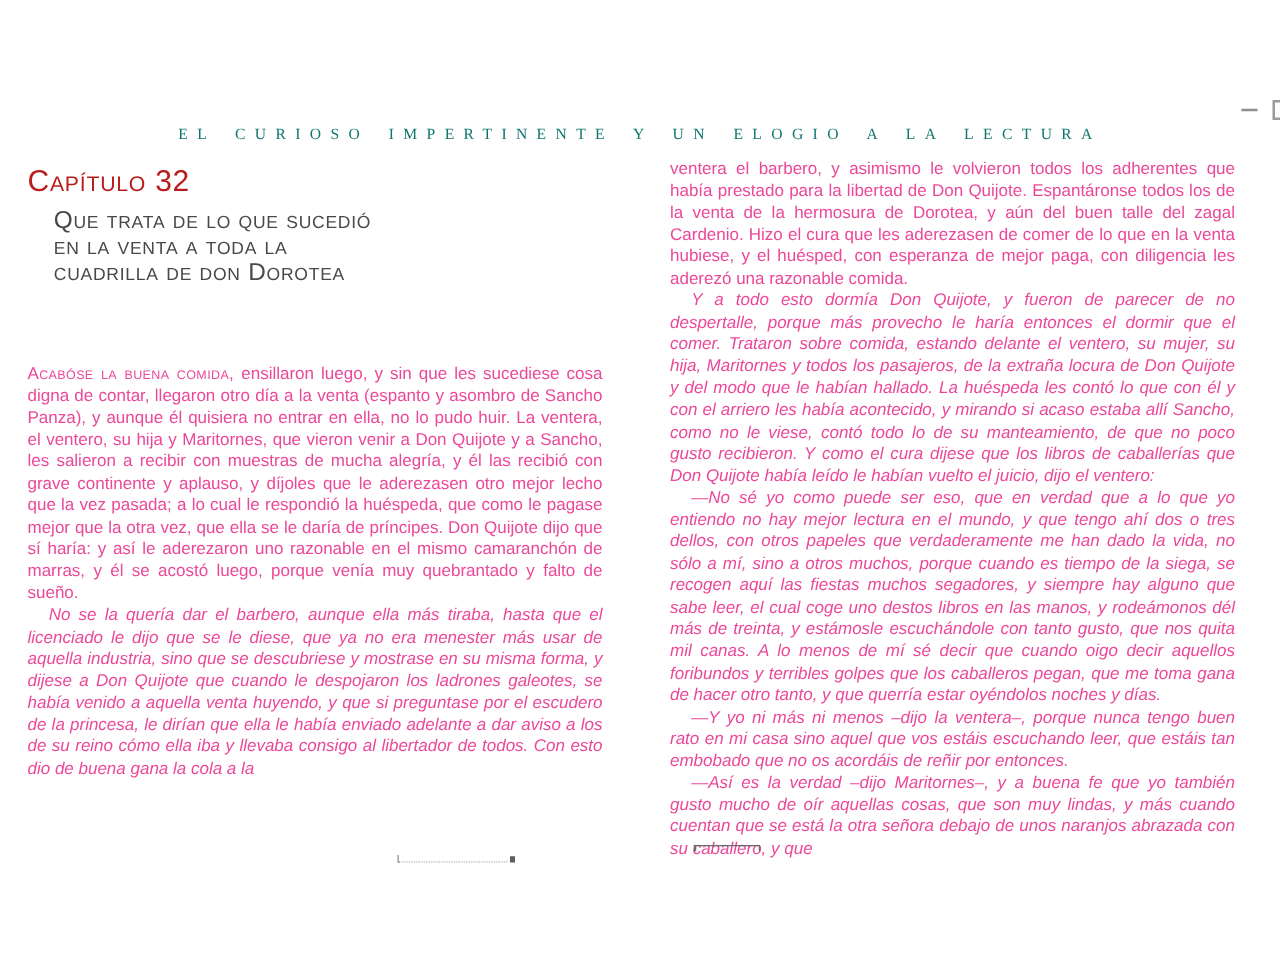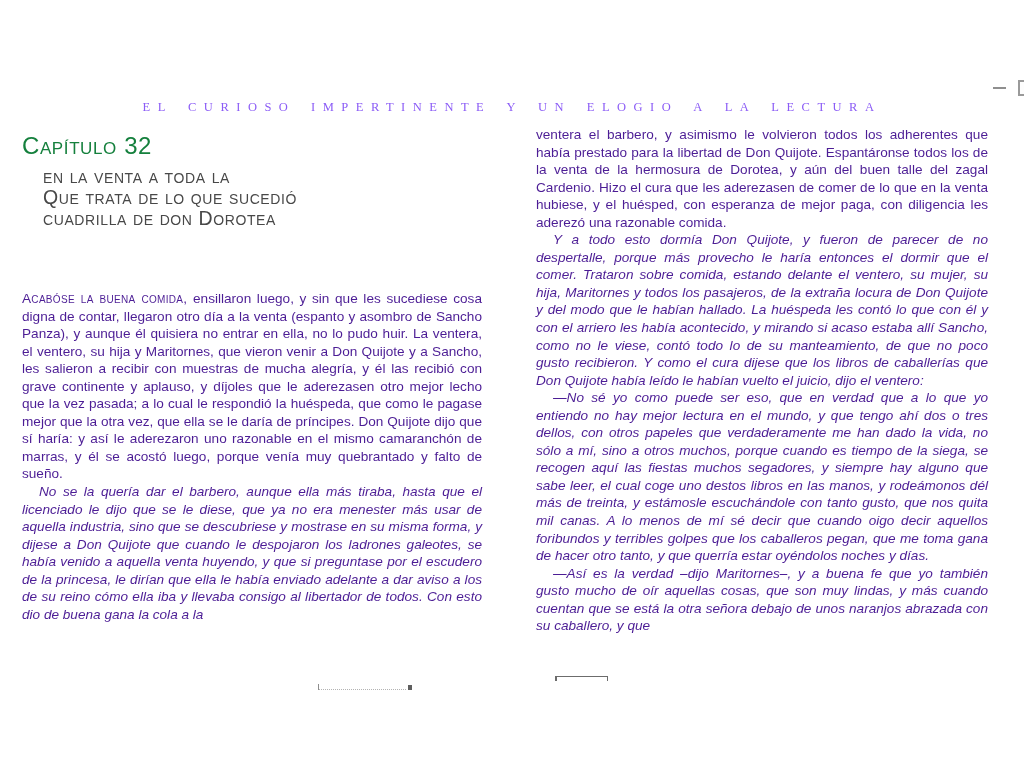--- a/index.html
+++ b/index.html
@@ -40,51 +40,51 @@
   .running-header {
     position: absolute;
     top: 100px;
     left: 0;
     width: 1024px;
     text-align: center;
     font-family: "Liberation Serif", serif;
     font-size: 12.5px;
     letter-spacing: 7.5px;
     word-spacing: 5px;
-    color: #8b5cf6;
+    color: #0f766e;
     white-space: nowrap;
   }
   .chapter-head {
     position: absolute;
     left: 22px;
     top: 133px;
     width: 460px;
     color: #454545;
   }
   .chapter-title {
     font-variant: small-caps;
     font-size: 24px;
     letter-spacing: 0.6px;
     line-height: 26px;
-    color: #15803d;
+    color: #b91c1c;
   }
   .chapter-subtitle {
     margin-left: 21px;
     margin-top: 7px;
     font-variant: small-caps;
     font-size: 19.5px;
     letter-spacing: 0.6px;
     line-height: 21px;
     color: #484848;
   }
   .col {
     position: absolute;
     font-size: 13.6px;
     line-height: 17.55px;
-    color: #4c1d95;
+    color: #ec4899;
     text-align: justify;
   }
   .col p { margin: 0; padding: 0; }
   .col p.indent { text-indent: 17px; font-style: italic; }
   .left-col  { left: 22px;  top: 290px; width: 460px; }
   .right-col { left: 536px; top: 126px; width: 452px; }
   .lead-caps { font-variant: small-caps; letter-spacing: 0.3px; }
   .faint-marks {
     position: absolute;
     left: 318px;
@@ -138,34 +138,35 @@
   <div class="win-controls">
     <span class="min-glyph"></span>
     <span class="max-glyph"></span>
   </div>
 
   <div class="running-header">EL CURIOSO IMPERTINENTE Y UN ELOGIO A LA LECTURA</div>
 
   <div class="chapter-head">
     <div class="chapter-title">Capítulo 32</div>
     <div class="chapter-subtitle">
+      <div>Que trata de lo que sucedió</div>
       <div>en la venta a toda la</div>
-      <div>Que trata de lo que sucedió</div>
       <div>cuadrilla de don Dorotea</div>
     </div>
   </div>
 
   <div class="col left-col">
     <p><span class="lead-caps">Acabóse la buena comida,</span><span> ensillaron luego, y sin que les sucediese cosa digna de contar, llegaron otro día a la venta (espanto y asombro de Sancho Panza), y aunque él quisiera no entrar en ella, no lo pudo huir. La ventera, el ventero, su hija y Maritornes, que vieron venir a Don Quijote y a Sancho, les salieron a recibir con muestras de mucha alegría, y él las recibió con grave continente y aplauso, y díjoles que le aderezasen otro mejor lecho que la vez pasada; a lo cual le respondió la huéspeda, que como le pagase mejor que la otra vez, que ella se le daría de príncipes. Don Quijote dijo que sí haría: y así le aderezaron uno razonable en el mismo camaranchón de marras, y él se acostó luego, porque venía muy quebrantado y falto de sueño.</span></p>
     <p class="indent">No se la quería dar el barbero, aunque ella más tiraba, hasta que el licenciado le dijo que se le diese, que ya no era menester más usar de aquella industria, sino que se descubriese y mostrase en su misma forma, y dijese a Don Quijote que cuando le despojaron los ladrones galeotes, se había venido a aquella venta huyendo, y que si preguntase por el escudero de la princesa, le dirían que ella le había enviado adelante a dar aviso a los de su reino cómo ella iba y llevaba consigo al libertador de todos. Con esto dio de buena gana la cola a la</p>
   </div>
 
   <div class="col right-col">
     <p>ventera el barbero, y asimismo le volvieron todos los adherentes que había prestado para la libertad de Don Quijote. Espantáronse todos los de la venta de la hermosura de Dorotea, y aún del buen talle del zagal Cardenio. Hizo el cura que les aderezasen de comer de lo que en la venta hubiese, y el huésped, con esperanza de mejor paga, con diligencia les aderezó una razonable comida.</p>
     <p class="indent">Y a todo esto dormía Don Quijote, y fueron de parecer de no despertalle, porque más provecho le haría entonces el dormir que el comer. Trataron sobre comida, estando delante el ventero, su mujer, su hija, Maritornes y todos los pasajeros, de la extraña locura de Don Quijote y del modo que le habían hallado. La huéspeda les contó lo que con él y con el arriero les había acontecido, y mirando si acaso estaba allí Sancho, como no le viese, contó todo lo de su manteamiento, de que no poco gusto recibieron. Y como el cura dijese que los libros de caballerías que Don Quijote había leído le habían vuelto el juicio, dijo el ventero:</p>
     <p class="indent">—No sé yo como puede ser eso, que en verdad que a lo que yo entiendo no hay mejor lectura en el mundo, y que tengo ahí dos o tres dellos, con otros papeles que verdaderamente me han dado la vida, no sólo a mí, sino a otros muchos, porque cuando es tiempo de la siega, se recogen aquí las fiestas muchos segadores, y siempre hay alguno que sabe leer, el cual coge uno destos libros en las manos, y rodeámonos dél más de treinta, y estámosle escuchándole con tanto gusto, que nos quita mil canas. A lo menos de mí sé decir que cuando oigo decir aquellos foribundos y terribles golpes que los caballeros pegan, que me toma gana de hacer otro tanto, y que querría estar oyéndolos noches y días.</p>
+    <p class="indent">—Y yo ni más ni menos –dijo la ventera–, porque nunca tengo buen rato en mi casa sino aquel que vos estáis escuchando leer, que estáis tan embobado que no os acordáis de reñir por entonces.</p>
     <p class="indent">—Así es la verdad –dijo Maritornes–, y a buena fe que yo también gusto mucho de oír aquellas cosas, que son muy lindas, y más cuando cuentan que se está la otra señora debajo de unos naranjos abrazada con su caballero, y que</p>
   </div>
 
   <div class="faint-marks"></div>
   <div class="bracket-rule"></div>
 
 </div>
 
 </body></html>

